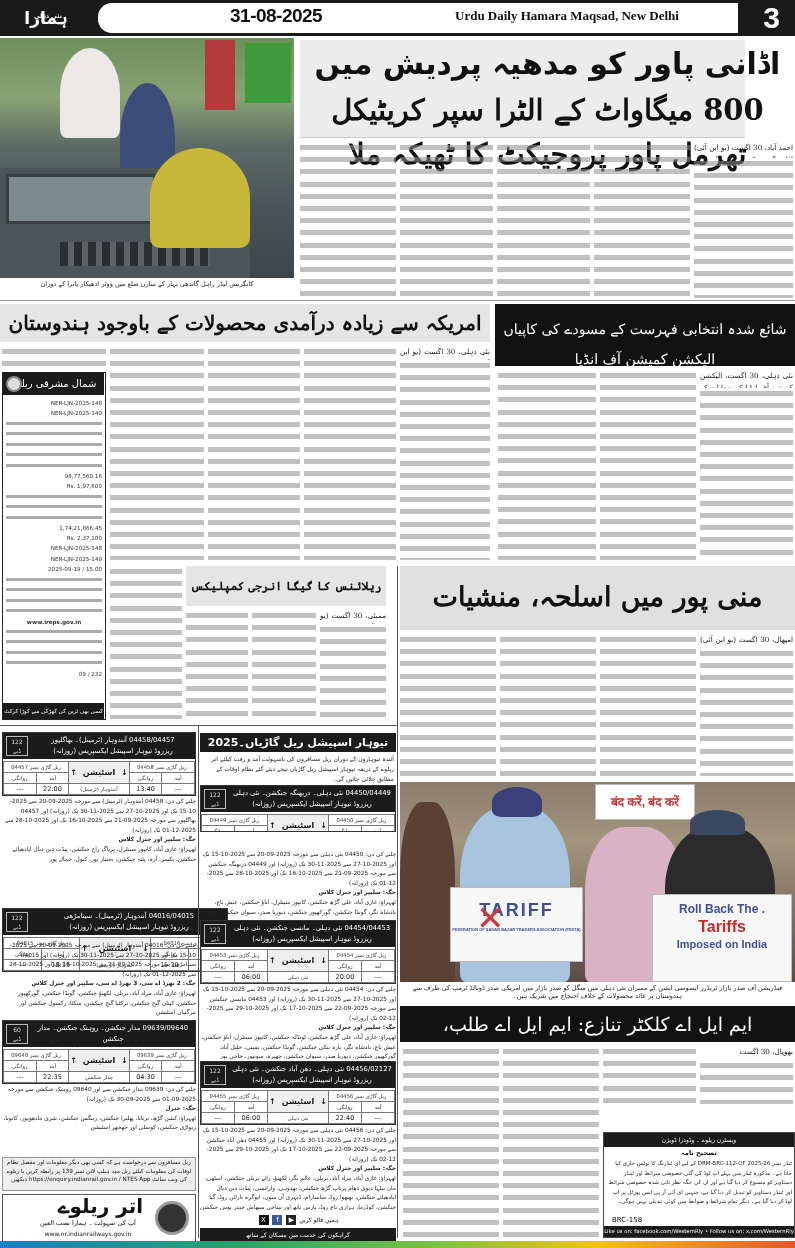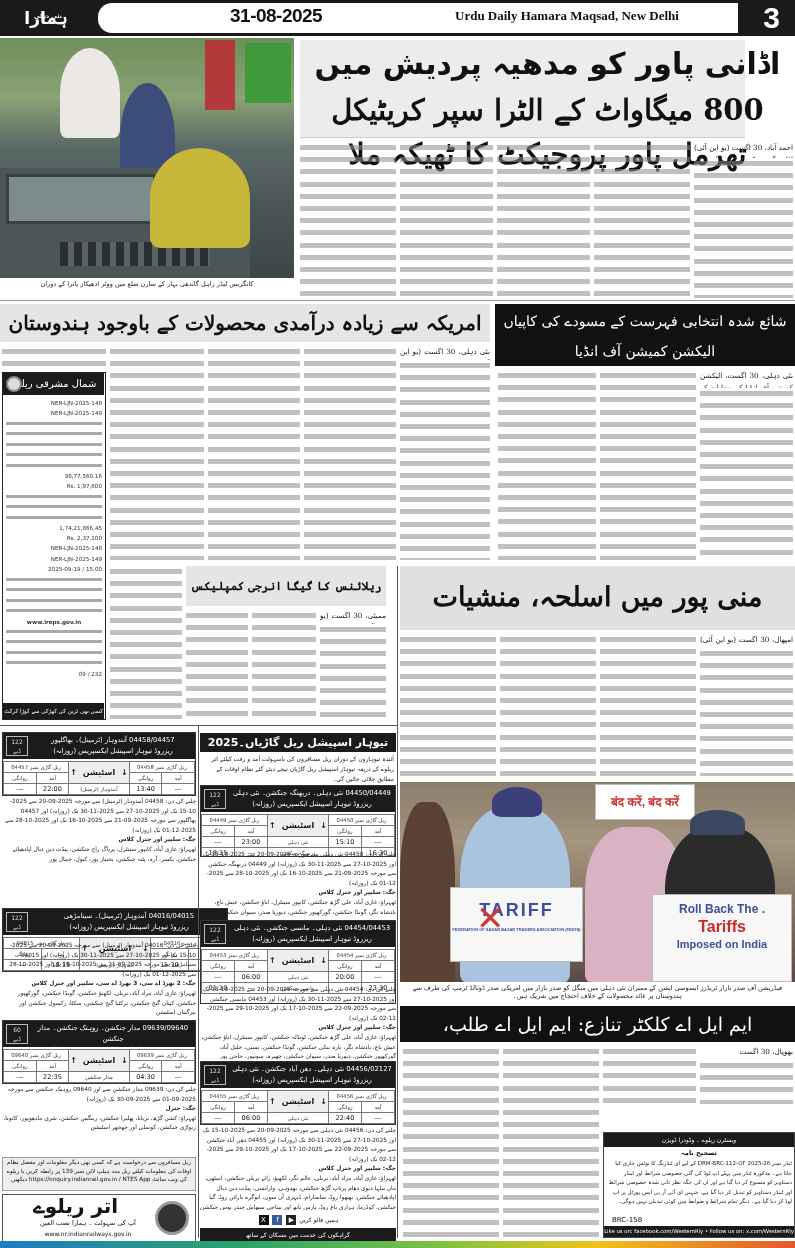--- a/index.html
+++ b/index.html
@@ -32,21 +32,21 @@
 #hl1{left:300px;top:40px;width:445px;height:98px;background:#ececec;border-bottom:1px solid #ccc}
 #hl1 .l1{left:0;top:4px;width:495px;text-align:center;font:bold 30px "DejaVu Sans",sans-serif;direction:rtl;line-height:40px}
 #hl1 .l2{left:0;top:48px;width:495px;text-align:center;font:bold 29px "DejaVu Serif",serif;direction:rtl;line-height:44px;letter-spacing:-1px}
 
 .col{font-size:7.2px;line-height:12.2px;color:#333;direction:rtl;text-align:justify;overflow:hidden;font-family:"DejaVu Serif",serif}
 .col .lines{height:100%;background:repeating-linear-gradient(180deg,transparent 0 3px,#8d8d8d 3px 8px,transparent 8px 12.2px);opacity:.55}
 
 .hbar{background:#e5e5e5;direction:rtl;text-align:center;font-weight:bold;font-family:"DejaVu Serif",serif;overflow:hidden}
 .hblack{background:#111;color:#fff;direction:rtl;text-align:center;font-family:"DejaVu Serif",serif;overflow:hidden}
 #hl2{left:0;top:304px;width:490px;height:38px;font-size:20px;line-height:38px}
-#hl3{left:495px;top:304px;width:300px;height:62px;font-size:14px;line-height:30px;padding-top:2px}
+#hl3{left:495px;top:304px;width:300px;height:62px;font-size:14px;line-height:30px;padding-top:10px}
 #hl4{left:186px;top:566px;width:200px;height:40px;font-size:11.5px;line-height:40px}
 #hl5{left:400px;top:566px;width:395px;height:64px;font-size:27px;line-height:62px;background:#e0e0e0}
 #hl6{left:400px;top:1006px;width:395px;height:36px;font-size:19px;line-height:36px}
 
 #ner{left:2px;top:372px;width:104px;height:348px;border:1.5px solid #222;background:#fff}
 #ner .hd{left:0;top:0;width:101px;height:22px;background:#1b1b1b;color:#fff;font-size:10px;line-height:22px;text-align:center;direction:rtl}
 #ner .emb{left:3px;top:3px;width:16px;height:16px;border-radius:50%;background:#ddd;border:2px solid #888}
 #ner .body{left:3px;top:25px;width:96px;font-size:5.6px;line-height:10.4px;direction:rtl;text-align:right;color:#333}
 #ner .foot{left:0;bottom:0;width:101px;height:16px;background:#1b1b1b;color:#fff;font-size:5.6px;line-height:16px;text-align:center;direction:rtl}
 
@@ -56,21 +56,21 @@
 .tt .hd .ttl{position:absolute;left:30px;right:2px;top:2px;font-size:6.8px;line-height:11px;text-align:center;direction:rtl}
 .tt table{position:absolute;left:0;top:28px;width:100%;border-collapse:collapse;font-size:6.5px}
 .tt td{border:1px solid #777;height:11px;text-align:center;padding:0 1px}
 .tt td.st{font-weight:bold;font-size:8px;background:#eee}
 .tt td.sm{font-size:5.3px;color:#333}
 .ttn{font-size:5.8px;line-height:9.6px;direction:rtl;text-align:right;color:#222;overflow:hidden}
 #festhd{left:200px;top:733px;width:196px;height:19px;background:#1b1b1b;color:#fff;font-size:11px;line-height:19px;text-align:center;direction:rtl;font-weight:bold}
 #festintro{left:202px;top:754px;width:192px;font-size:6px;line-height:10px;direction:rtl;text-align:right;color:#222}
 #nrbox{left:2px;top:1157px;width:194px;height:34px;background:#eee;border:1px solid #999;font-size:5.7px;line-height:8.5px;text-align:center;direction:rtl}
 #nrlogo{left:2px;top:1194px;width:194px;height:50px;border:1px solid #555;background:#fff}
-#nrlogo .big{position:absolute;left:30px;top:0;width:110px;text-align:left;font:bold 20px "DejaVu Sans",sans-serif;direction:rtl;line-height:22px}
+#nrlogo .big{position:absolute;left:30px;top:0;width:110px;text-align:right;font:bold 20px "DejaVu Sans",sans-serif;direction:rtl;line-height:22px}
 #nrlogo .tag{position:absolute;left:20px;top:23px;width:130px;font-size:6.5px;text-align:center;direction:rtl;line-height:10px}
 #nrlogo .url{position:absolute;left:20px;top:34px;width:130px;font-size:6px;text-align:center;line-height:10px}
 #nrlogo .emb{position:absolute;right:6px;top:6px;width:34px;height:34px;border-radius:50%;background:#333;border:3px solid #999}
 #social{left:200px;top:1213px;width:196px;height:14px;font-size:6px;line-height:14px;direction:rtl;text-align:center}
 #social .ic{display:inline-block;width:10px;height:10px;margin:0 1px;vertical-align:middle;color:#fff;font-size:7px;line-height:10px;text-align:center}
 #custbar{left:200px;top:1228px;width:196px;height:13px;background:#1b1b1b;color:#fff;font-size:6px;line-height:13px;text-align:center;direction:rtl}
 
 #photo2{left:400px;top:782px;width:395px;height:200px;background:linear-gradient(180deg,#8a7d6b 0%,#a4957f 30%,#5a4c44 100%)}
 .sign{position:absolute;background:#f7f7f7;border:1px solid #bbb;text-align:center;font-family:"Liberation Sans",sans-serif;font-weight:bold}
 #photo2 .s1{left:50px;top:105px;width:133px;height:75px}
@@ -396,21 +396,21 @@
     </tr>
   </tbody>
     </table>
 </div>
 <div class="abs ttn" style="left:2px;top:1085px;width:194px;height:70px">
     <div>چلنے کی دن: 09639 مدار جنکشن سے اور 09640 روہتک جنکشن سے مورخہ 2025-09-01 سے 2025-09-30 تک (روزانہ)</div>
     <div style="font-weight:bold">جگہ: جنرل</div>
     <div>ٹھہراؤ: کشن گڑھ، نریانا، پھلیرا جنکشن، رینگس جنکشن، شری مادھوپور، کانوتا، ریواڑی جنکشن، کوسلی اور جھجھر اسٹیشن</div>
   </div>
 
-<div class="abs tt" style="left:200px;top:785px;width:196px;height:72px">
+<div class="abs tt" style="left:200px;top:785px;width:196px;height:47px">
   <div class="hd">
     <div class="num"><span>122</span><br>ڈبے</div>
     <div class="ttl"><span>04450/04449</span> <span>نئی دہلی۔ دربھنگہ جنکشن۔ نئی دہلی</span><br><span>ریزروڈ تیوہار اسپیشل ایکسپریس (روزانہ)</span></div>
   </div>
   <table>
     <tbody>
         <tr>
       <td colspan="2" class="sm"><span>ریل گاڑی نمبر</span> <span>04449</span></td>
       <td rowspan="2" class="st"><span style="float:left">↑</span><span>اسٹیشن</span><span style="float:right">↓</span></td>
       <td colspan="2" class="sm"><span>ریل گاڑی نمبر</span> <span>04450</span></td>
@@ -437,21 +437,21 @@
     </tr>
   </tbody>
     </table>
 </div>
 <div class="abs ttn" style="left:200px;top:850px;width:196px;height:68px">
     <div>چلنے کی دن: 04450 نئی دہلی سے مورخہ 2025-09-20 سے 2025-10-15 تک اور 2025-10-27 سے 2025-11-30 تک (روزانہ) اور 04449 دربھنگہ جنکشن سے مورخہ 2025-09-21 سے 2025-10-16 تک اور 2025-10-28 سے 2025-12-01 تک (روزانہ)</div>
     <div style="font-weight:bold">جگہ: سلیپر اور جنرل کلاس</div>
     <div>ٹھہراؤ: غازی آباد، علی گڑھ جنکشن، کانپور سینٹرل، اناؤ جنکشن، عیش باغ، بادشاہ نگر، گونڈا جنکشن، گورکھپور جنکشن، دیوریا صدر، سیوان جنکشن، چھپرہ، سونپور، حاجی پور جنکشن، مظفر پور جنکشن اور سمستی پور جنکشن اسٹیشن</div>
   </div>
 
-<div class="abs tt" style="left:200px;top:920px;width:196px;height:84px">
+<div class="abs tt" style="left:200px;top:920px;width:196px;height:64px">
   <div class="hd">
     <div class="num"><span>122</span><br>ڈبے</div>
     <div class="ttl"><span>04454/04453</span> <span>نئی دہلی۔ مانسی جنکشن۔ نئی دہلی</span><br><span>ریزروڈ تیوہار اسپیشل ایکسپریس (روزانہ)</span></div>
   </div>
   <table>
     <tbody>
         <tr>
       <td colspan="2" class="sm"><span>ریل گاڑی نمبر</span> <span>04453</span></td>
       <td rowspan="2" class="st"><span style="float:left">↑</span><span>اسٹیشن</span><span style="float:right">↓</span></td>
       <td colspan="2" class="sm"><span>ریل گاڑی نمبر</span> <span>04454</span></td>

